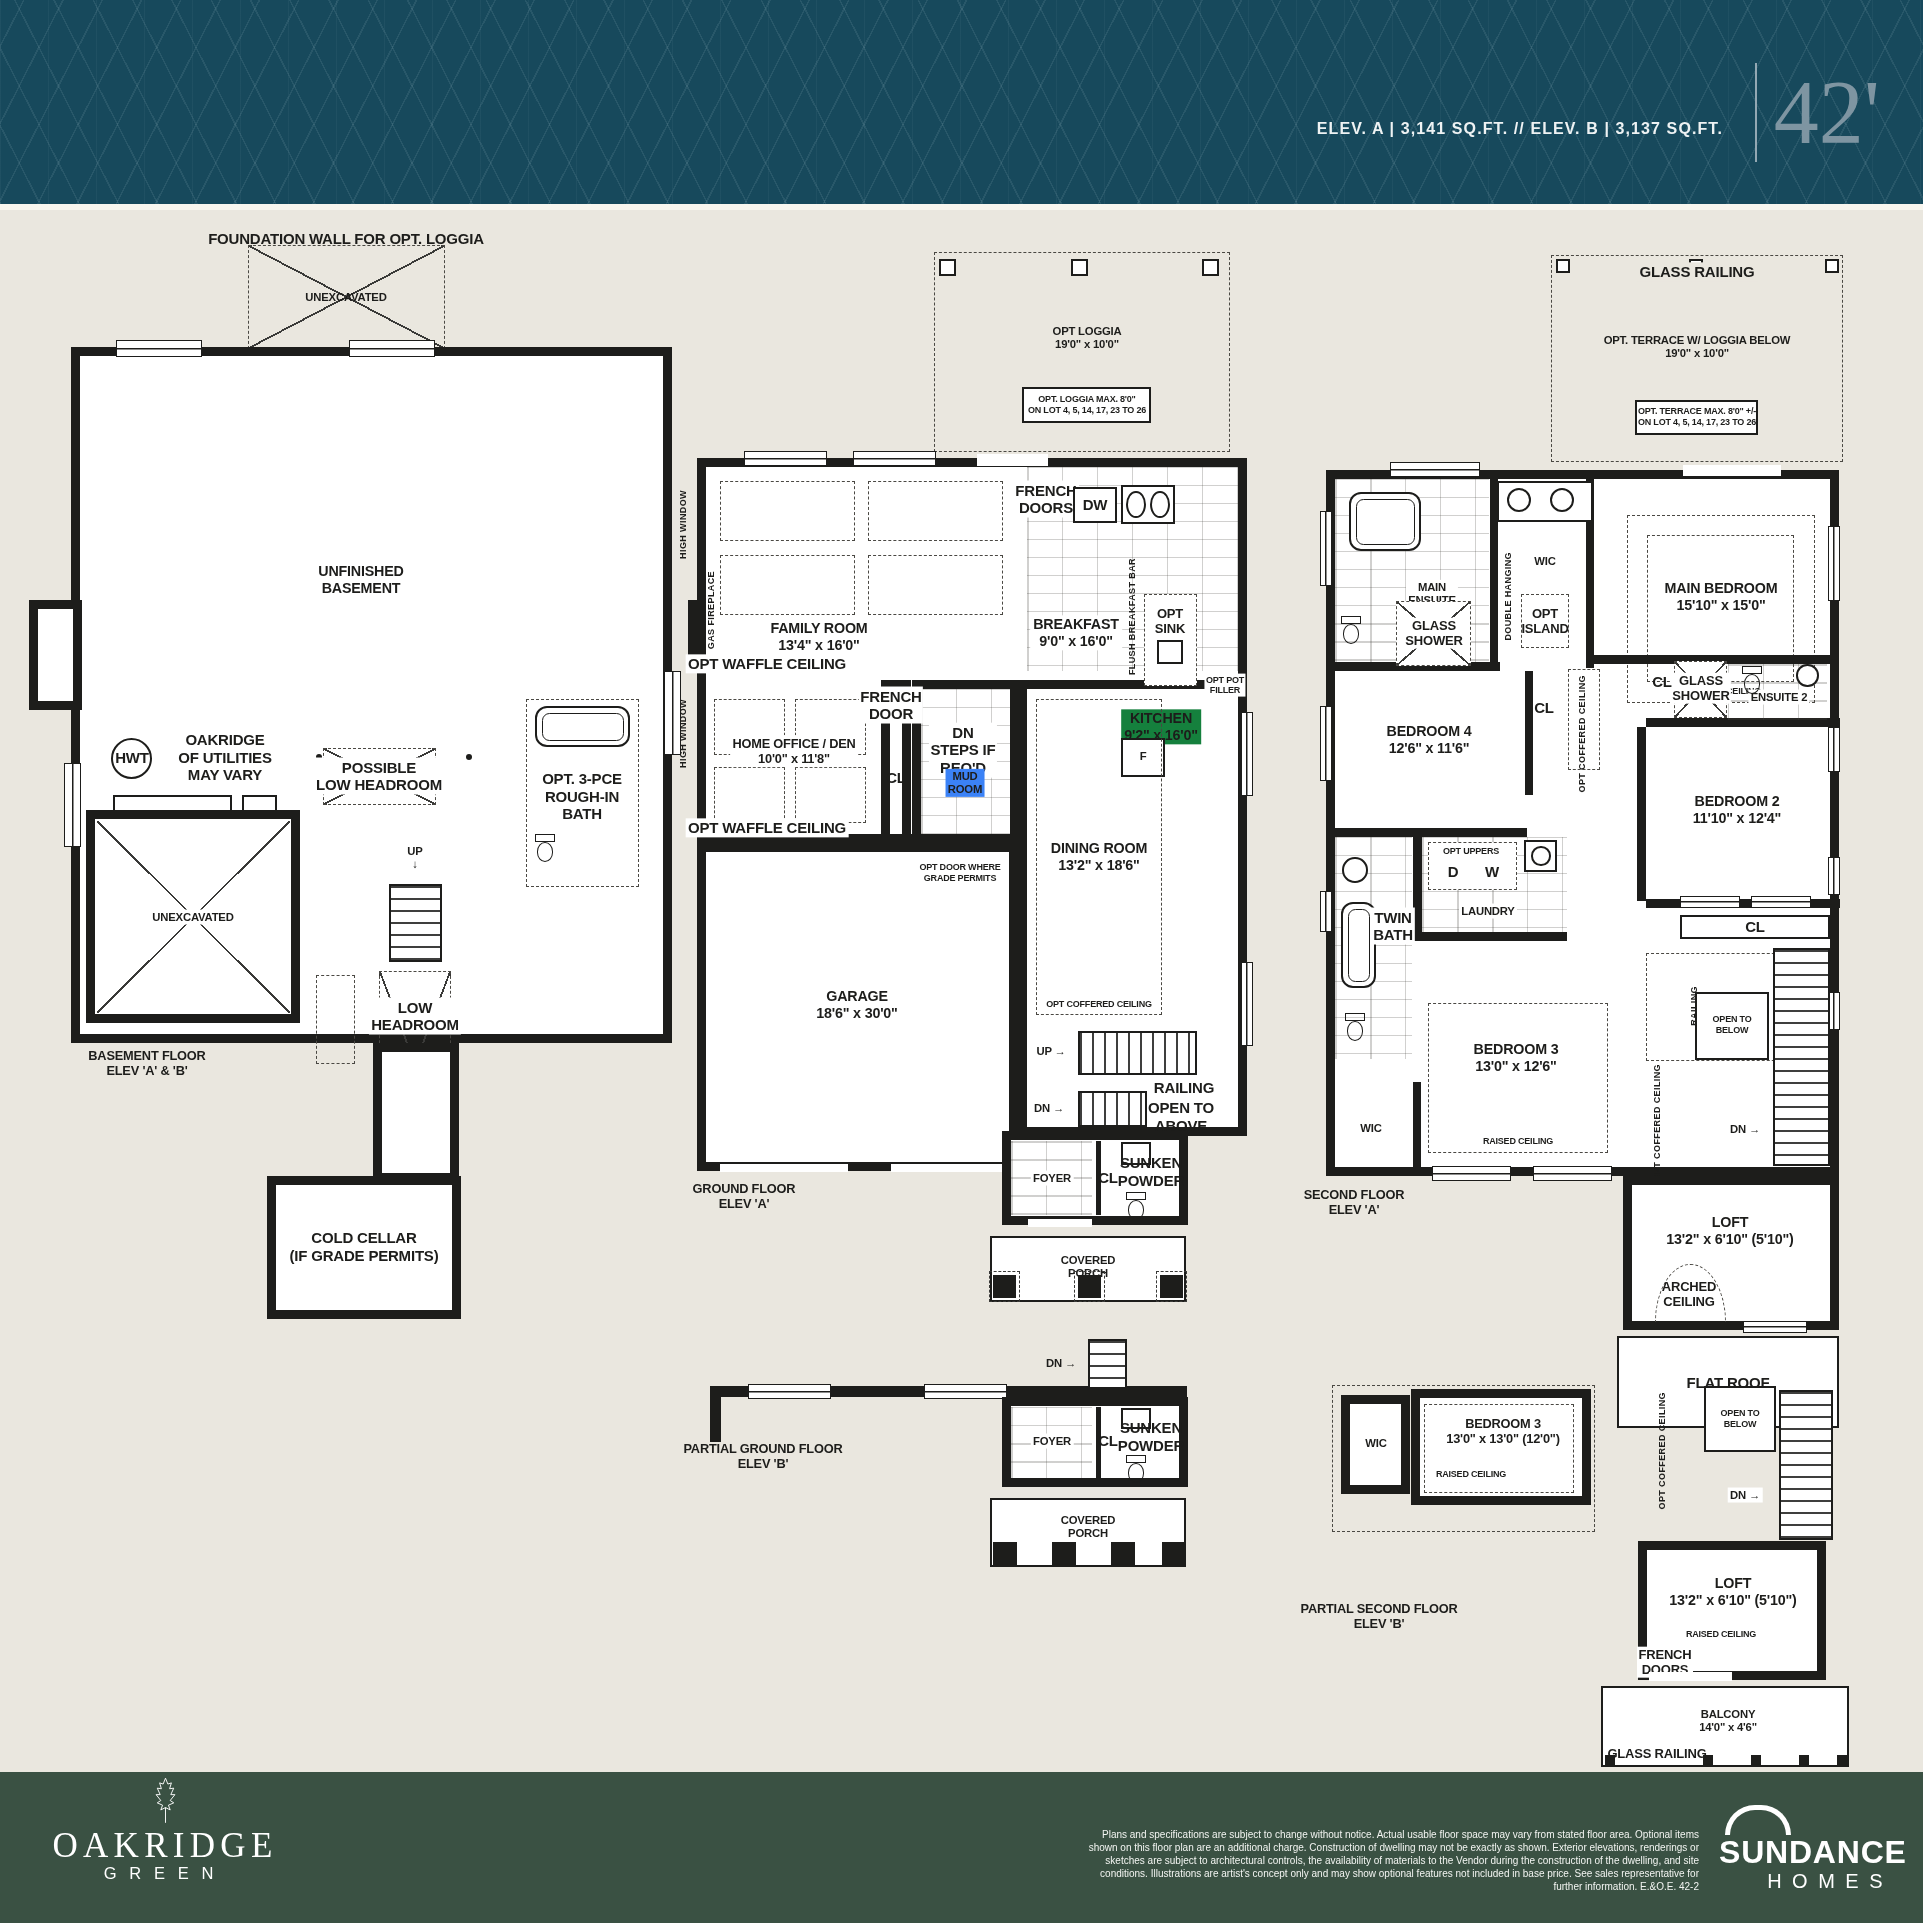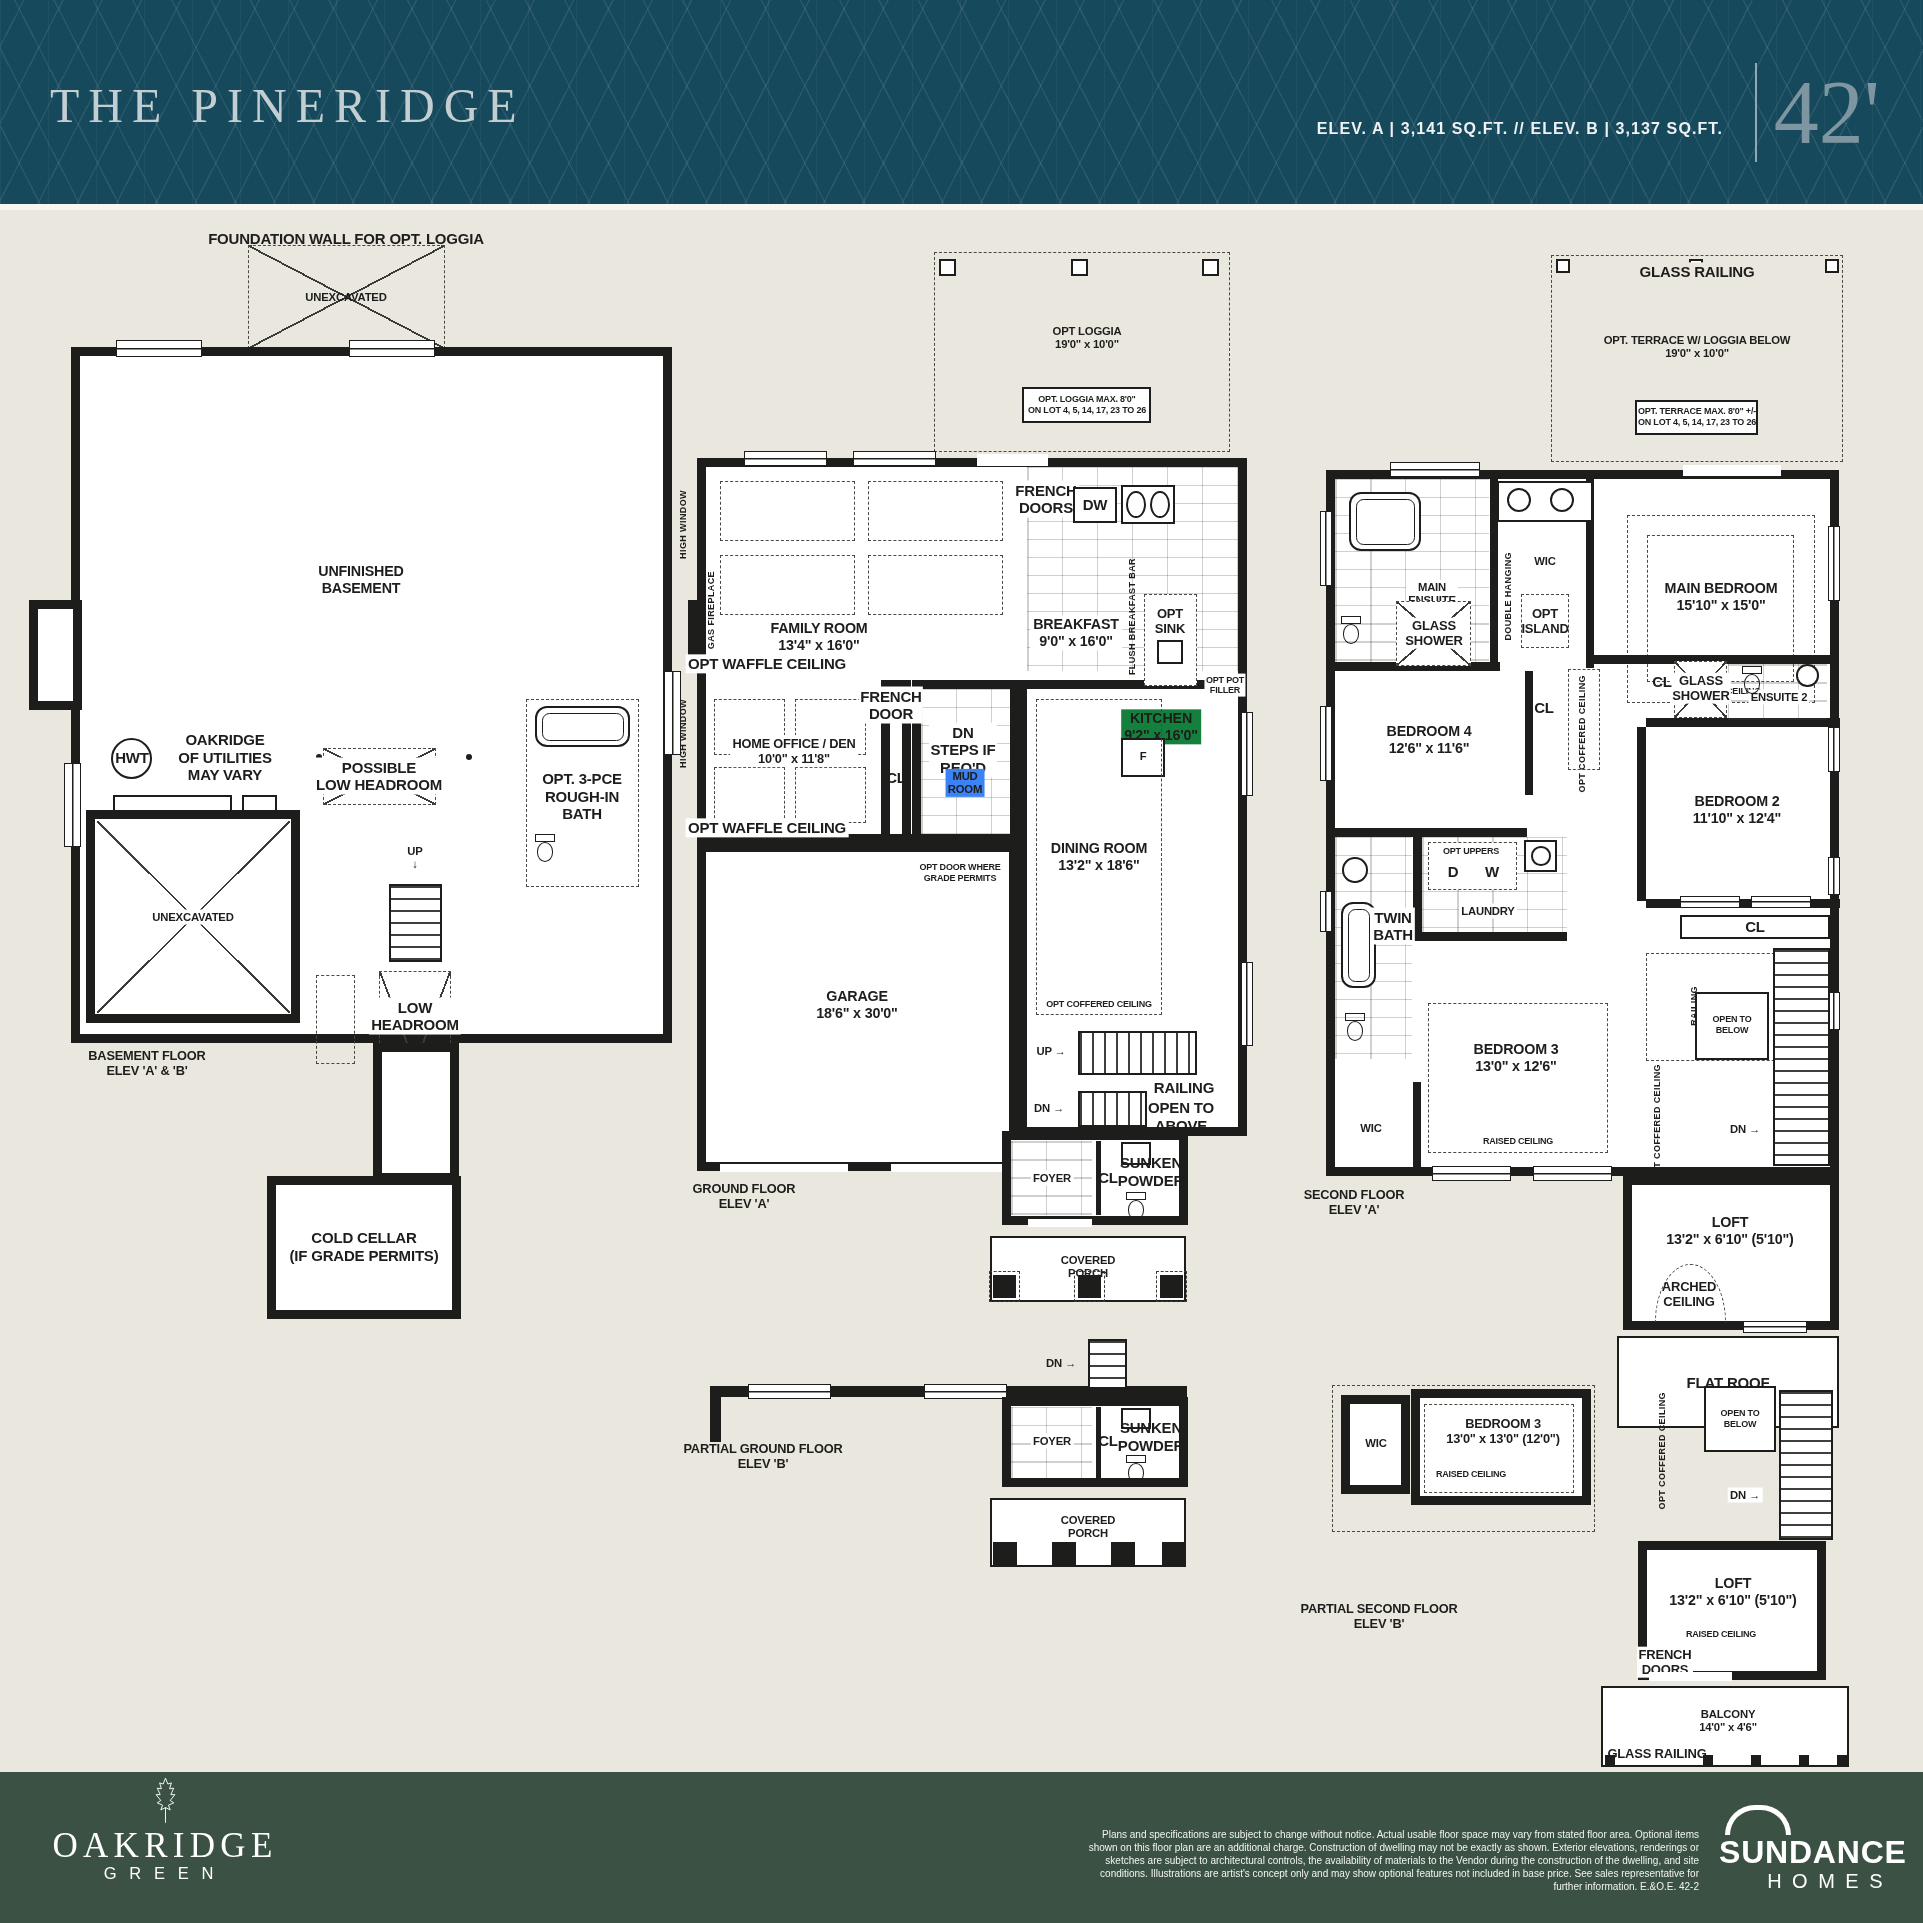--- a/index.html
+++ b/index.html
@@ -73,21 +73,20 @@
      border-bottom:none;border-radius:66px 66px 0 0;box-sizing:border-box;}
   .sd-name{position:absolute;left:0;top:62px;font-size:32px;font-weight:bold;letter-spacing:0.8px;}
   .sd-sub{position:absolute;left:0;top:98px;width:174px;text-align:right;font-size:20px;letter-spacing:10.5px;}
 </style>
 </head>
 <body>
 
 <div id="page">
 
   <div class="hdr">
-    <div class="hdr-title">THE PINERIDGE</div>
     <div class="hdr-specs">ELEV. A  |  3,141 SQ.FT.  //  ELEV. B  |  3,137 SQ.FT.</div>
     <div class="hdr-lot">42'</div>
   </div>
 
   <div class="lbl s13" style="left:346px;top:239px">FOUNDATION WALL FOR OPT. LOGGIA</div>
   <div class="dash xbox" style="left:248px;top:245px;width:197px;height:104px"></div>
   <div class="lbl s15" style="left:346px;top:298px">UNEXCAVATED</div>
 
   <div class="room" style="left:71px;top:347px;width:601px;height:696px"></div>
   <div class="room" style="left:28.6px;top:600px;width:53px;height:110px"></div>

